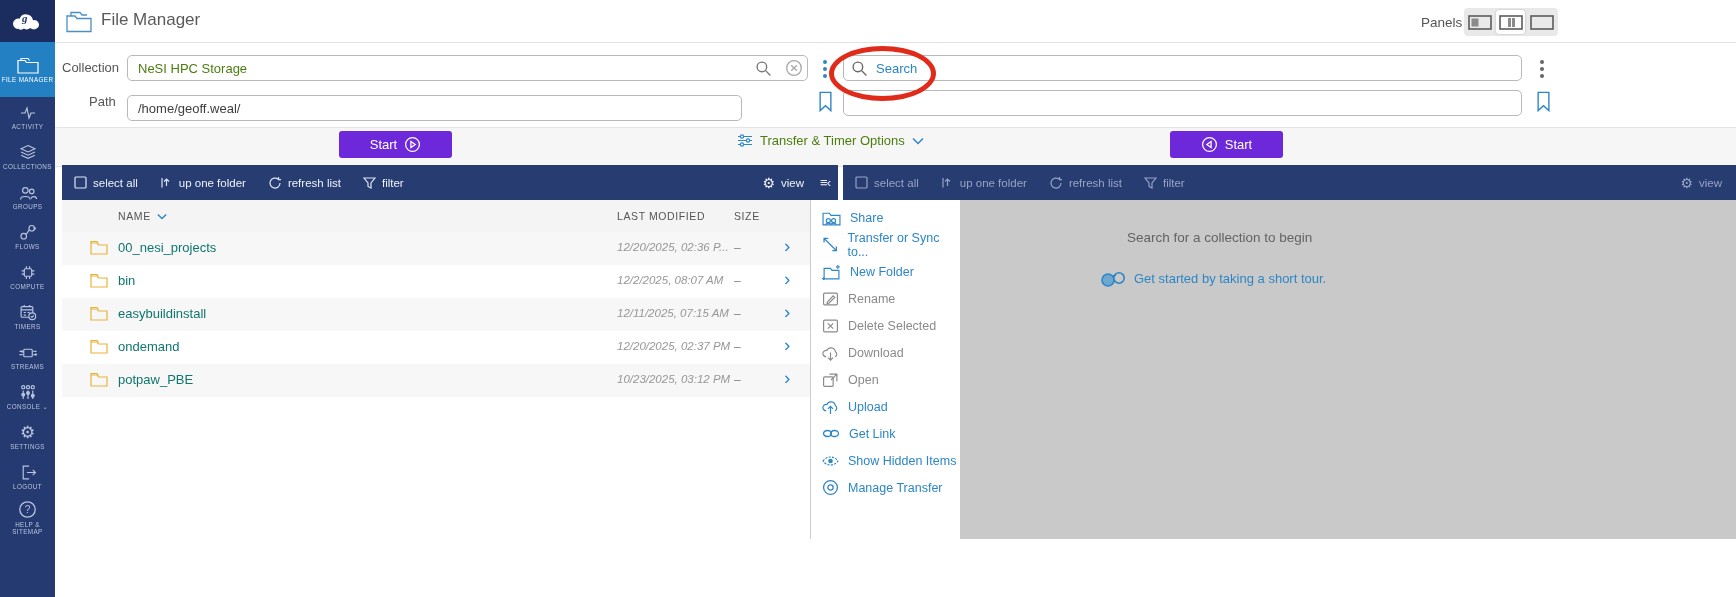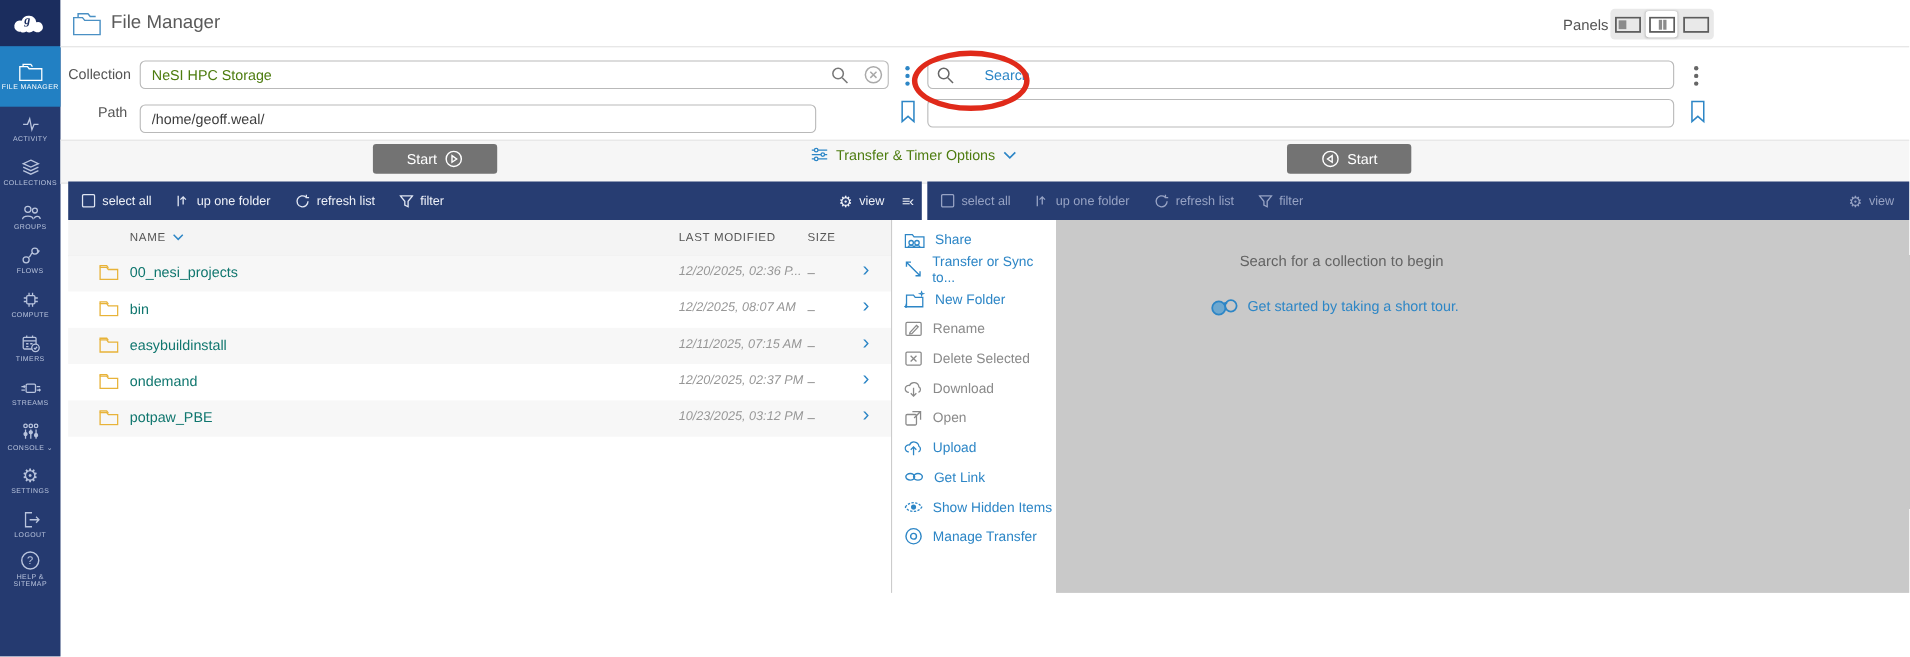--- a/index.html
+++ b/index.html
@@ -22,21 +22,21 @@
   .panel-btn.active{background:#fff;box-shadow:0 0 2px rgba(0,0,0,.25);}
   
   .field{position:absolute;height:26px;border:1px solid #b9b9b9;border-radius:5px;font-size:13px;padding:0 10px;color:#3d3d3d;outline:none;background:#fff;box-sizing:border-box;font-family:"Liberation Sans",sans-serif;}
   .field.blue-text{color:#4d7c0f;}
   .field::placeholder{color:#2d86c6;opacity:1;}
   .lbl{position:absolute;font-size:13px;color:#555;}
   .kebab{display:flex;flex-direction:column;gap:3px;cursor:pointer;}
   .kebab i{width:4px;height:4px;border-radius:50%;display:block;}
   
   #action-band{left:55px;top:127px;width:1681px;height:38px;background:#f6f6f6;border-top:1px solid #e4e4e4;border-bottom:1px solid #e4e4e4;}
-  .start-btn{position:absolute;width:113px;height:27px;background:#737373;border-radius:3px;color:#fff;font-size:13px;display:flex;align-items:center;justify-content:center;gap:7px;cursor:pointer;border:none;}
+  .start-btn{position:absolute;width:113px;height:27px;background:#6d28d9;border-radius:3px;color:#fff;font-size:13px;display:flex;align-items:center;justify-content:center;gap:7px;cursor:pointer;border:none;}
   #transfer-opts{left:737px;top:133px;display:flex;align-items:center;gap:7px;color:#4d7c0f;font-size:13px;cursor:pointer;}
   
   .dtoolbar{position:absolute;top:165px;height:35px;background:#273d72;display:flex;align-items:center;color:#eef1f8;font-size:11.5px;}
   .titem{display:flex;align-items:center;gap:6px;cursor:pointer;white-space:nowrap;}
   .dim .titem{color:#97a3c4;}
   
   #thead{left:62px;top:200px;width:748px;height:32px;background:#f4f4f4;border-bottom:1px solid #ddd;font-size:10.5px;color:#555;letter-spacing:.6px;}
   .row{position:absolute;left:62px;width:748px;height:33px;cursor:pointer;}
   .row.alt{background:#f7f7f7;}
   .fname{position:absolute;left:56px;top:8px;font-size:13px;color:#0f766e;}
@@ -248,21 +248,21 @@
   </span>
 
   <span class="lbl" style="left:89px;top:94px;">Path</span>
   <input class="field abs" style="left: 127px; top: 95px; width: 615px;" value="/home/geoff.weal/">
   <span class="abs icon-btn" style="left:818px;top:91px;">
     <svg width="15" height="22" viewBox="0 0 14 20" fill="none" stroke="#2d86c6" stroke-width="1.3">
         <path d="M2 1 h10 v17 l-5 -4.5 -5 4.5 z"></path>
       </svg>
   </span>
 
-  <input class="field abs" style="left: 843px; top: 55px; width: 679px; padding-left: 51px;" placeholder="Search">
+  <input class="field abs" style="left: 843px; top: 55px; width: 679px; padding-left: 32px;" placeholder="Search">
   <span class="abs icon-btn" style="left:851px;top:60px;">
     <svg width="17" height="17" viewBox="0 0 16 16" fill="none" stroke="#666" stroke-width="1.3">
         <circle cx="6.5" cy="6.5" r="4.5"></circle>
         <line x1="10" y1="10" x2="14.5" y2="14.5"></line>
       </svg>
   </span>
   <span class="abs kebab" style="left:1540px;top:60px;">
     <i style="background:#666"></i>
       <i style="background:#666"></i>
       <i style="background:#666"></i>

